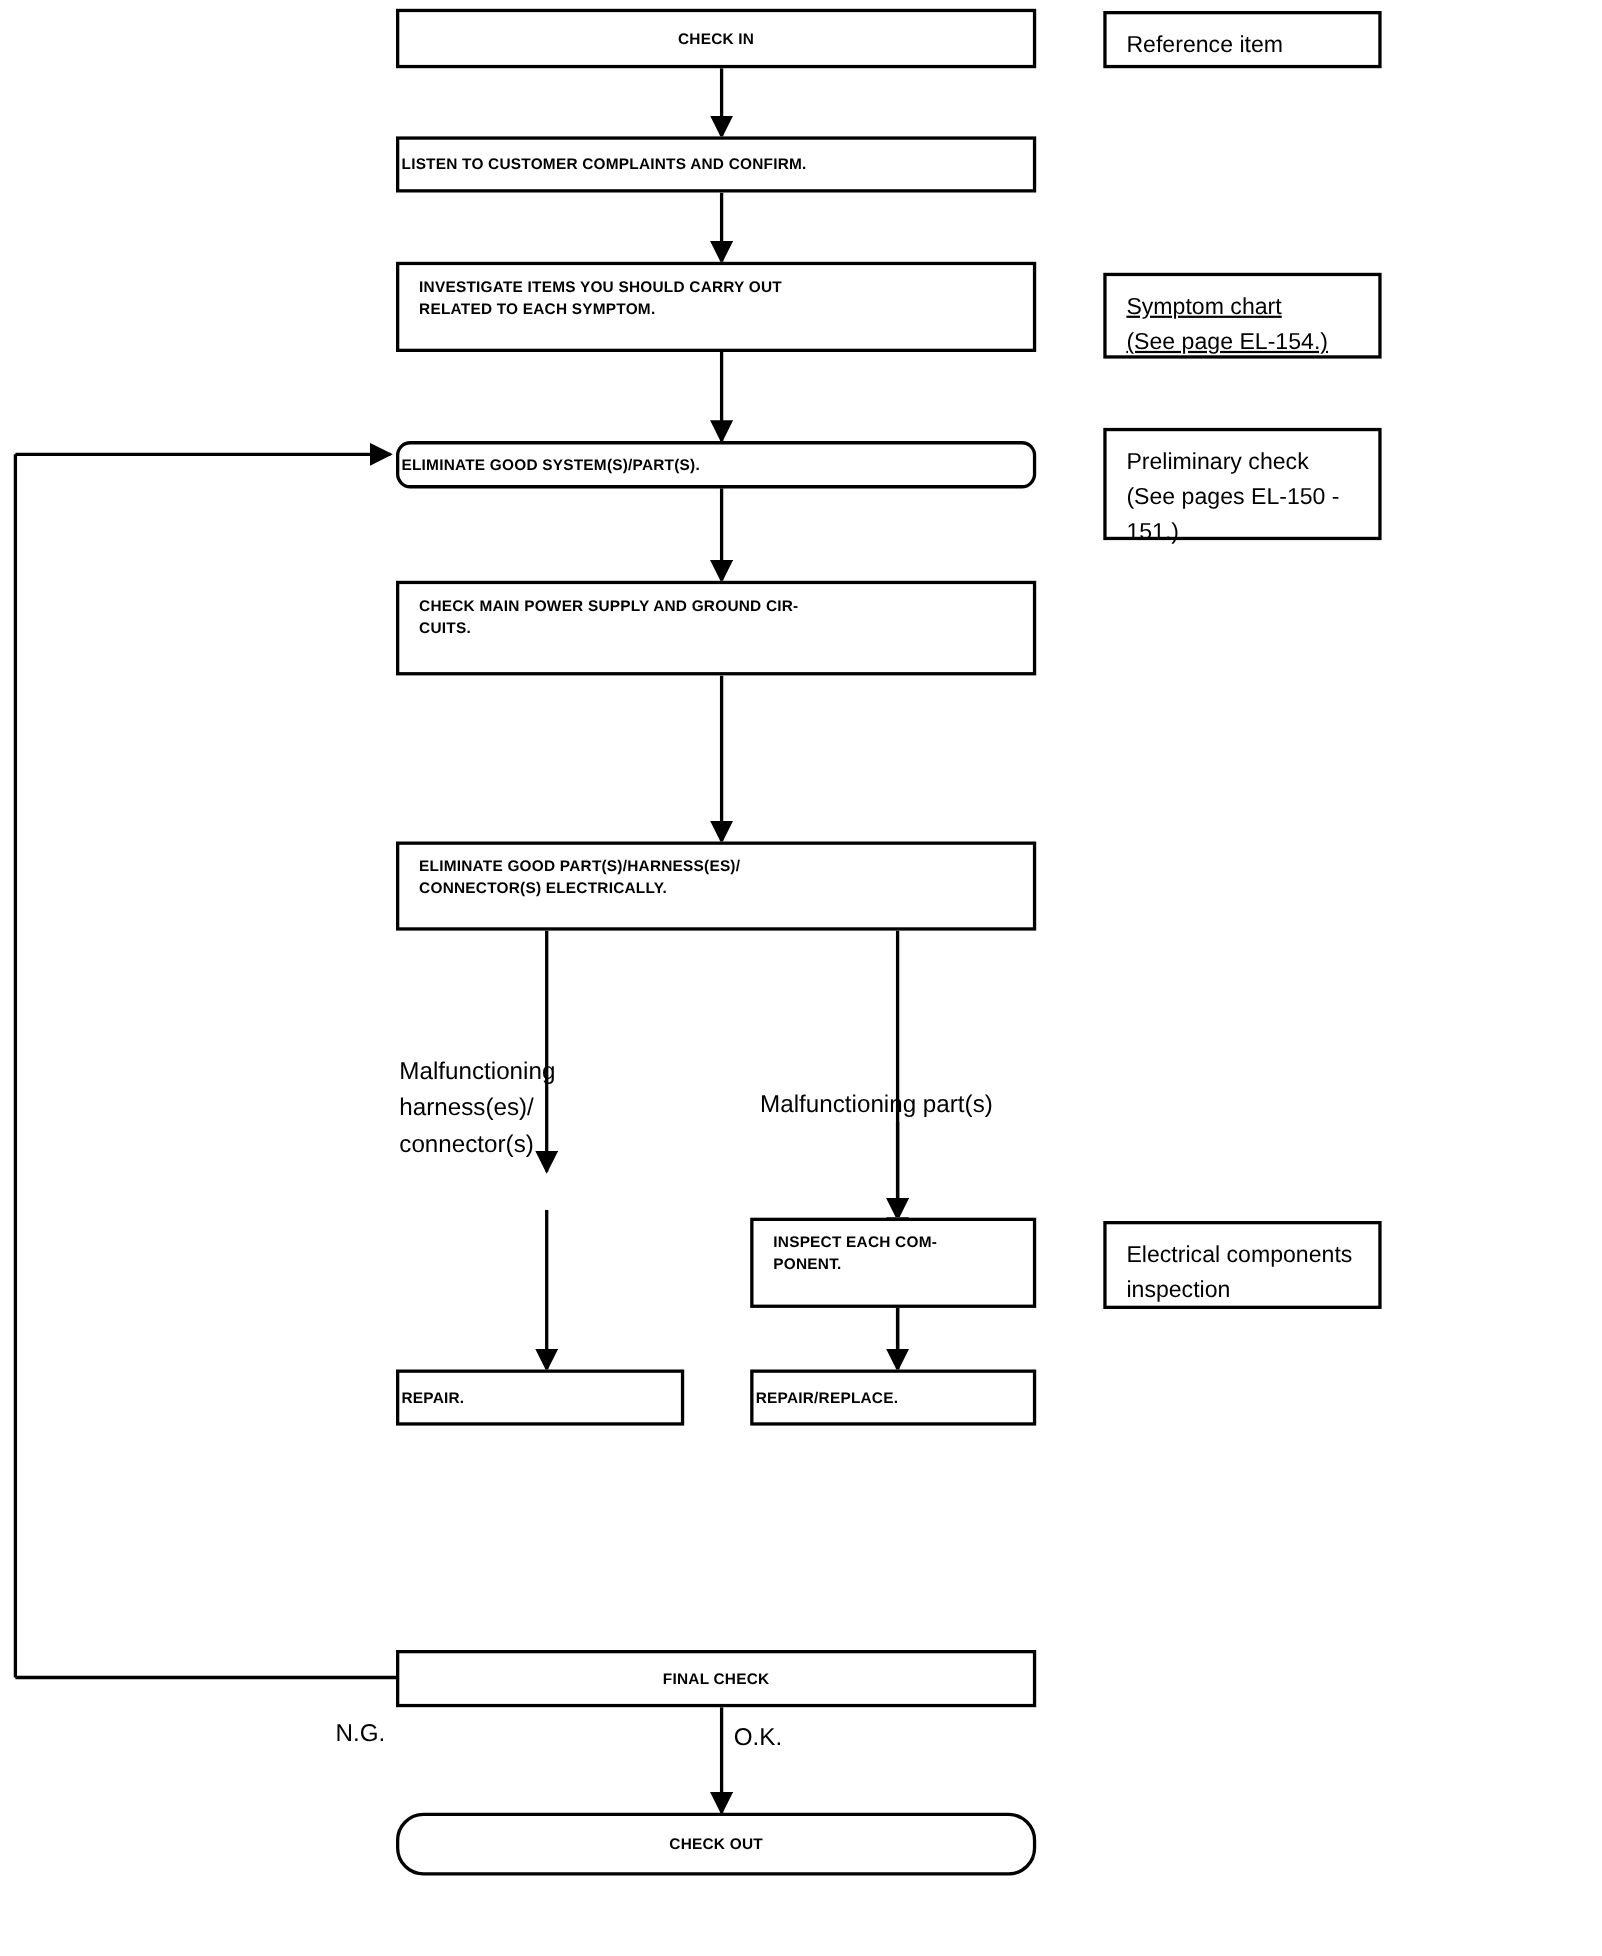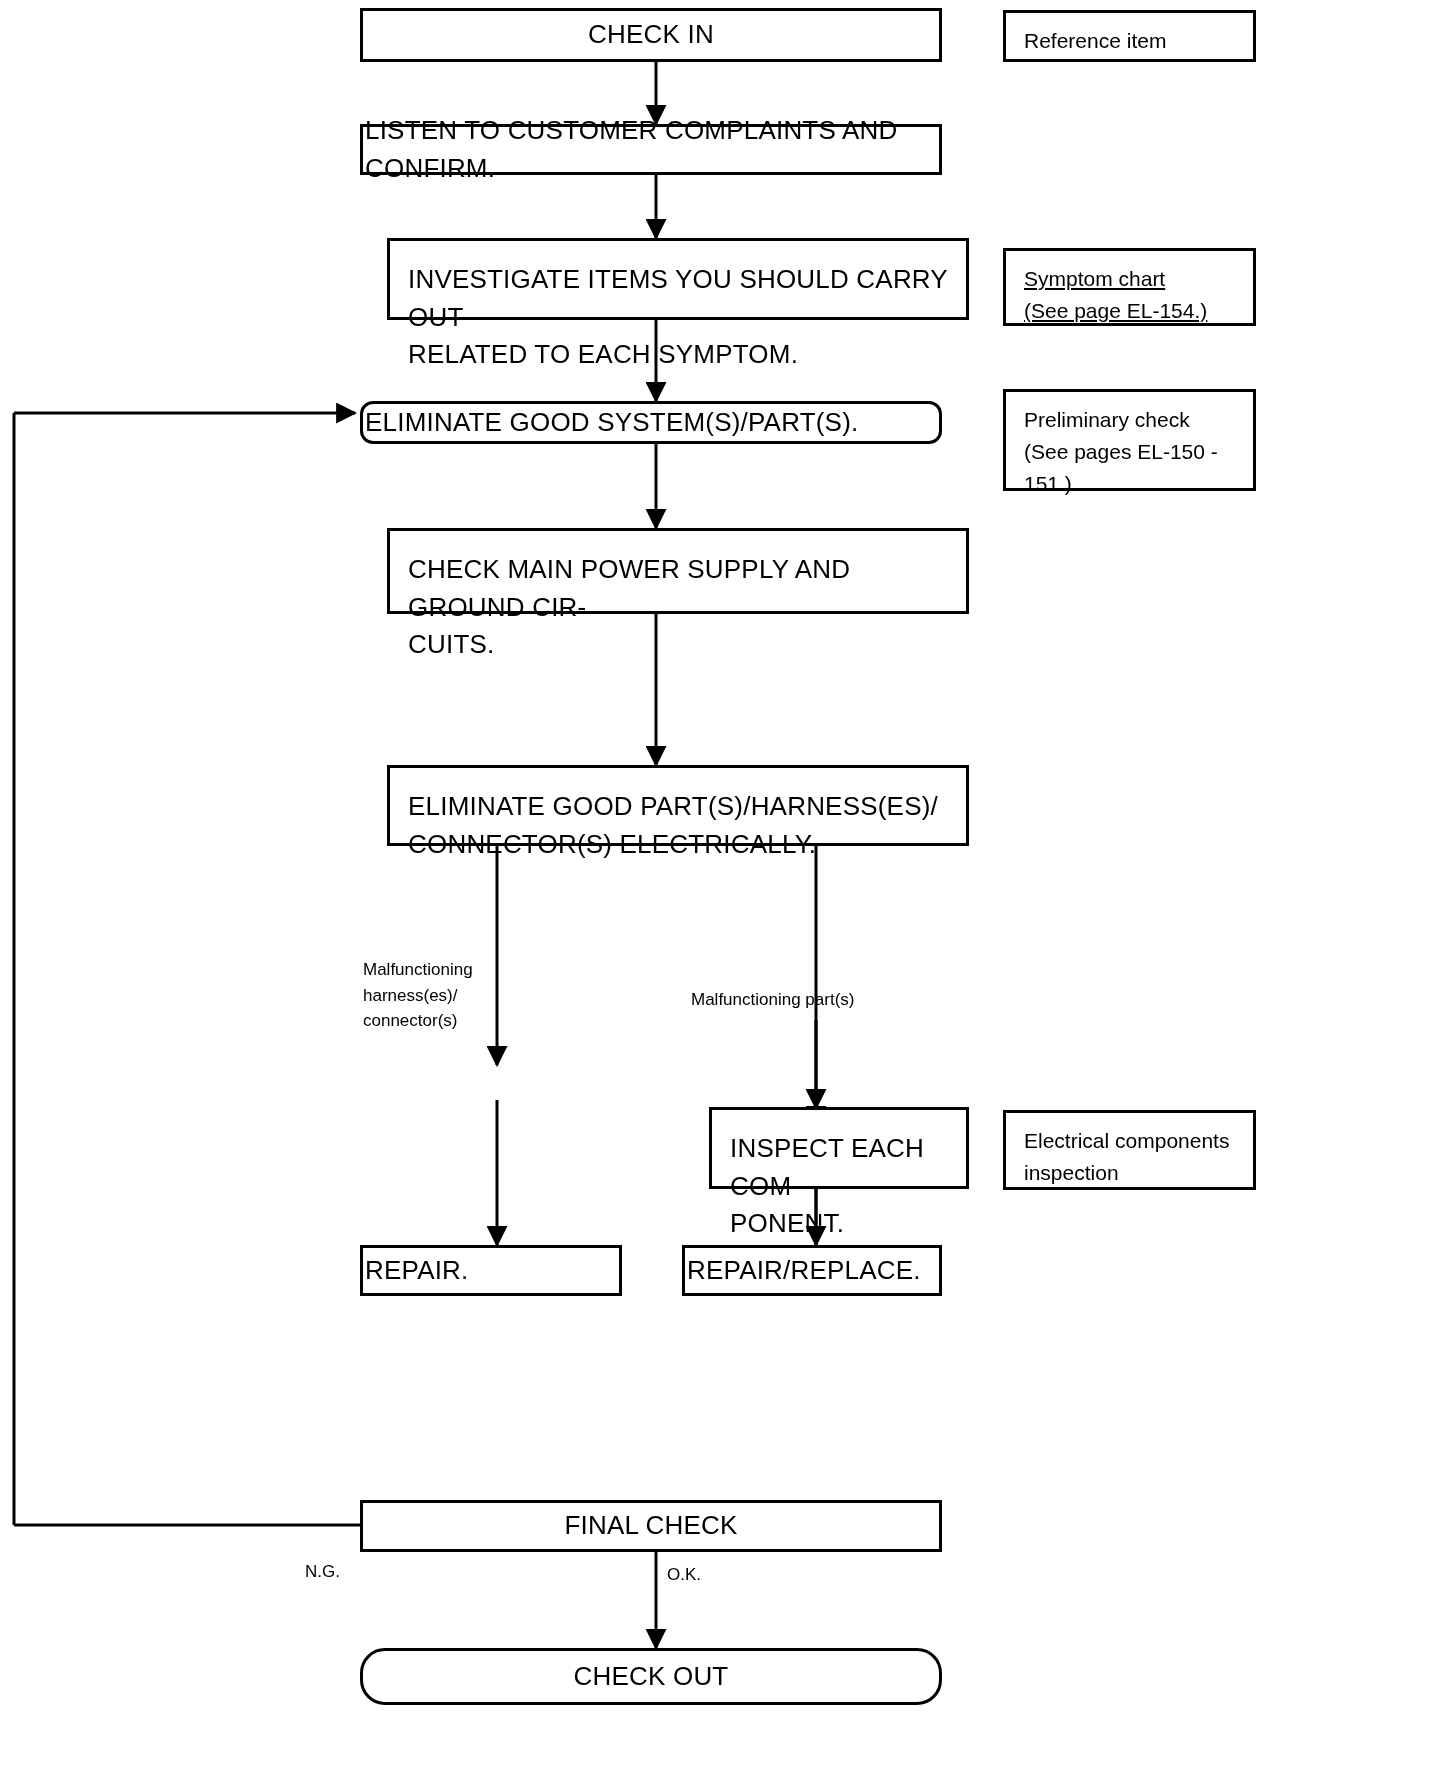--- a/index.html
+++ b/index.html
@@ -19,58 +19,58 @@
     position: absolute;
     left: 0; top: 0;
     width: 1456px;
     height: 1778px;
   }
   .node {
     position: absolute;
     box-sizing: border-box;
     border: 3px solid #000;
     background: #fff;
-    font-size: 26px;
+    font-size: 14px;
     line-height: 1.45;
     letter-spacing: 0.2px;
     z-index: 3;
+    font-weight: bold;
   }
   .node.center {
     display: flex;
     align-items: center;
     justify-content: center;
     text-align: center;
   }
   .node.left {
     display: flex;
     align-items: center;
     justify-content: flex-start;
     text-align: left;
     padding-left: 2px;
   }
   .node.tl {
     display: block;
     text-align: left;
-    padding: 20px 0 0 18px;
-    margin-left: 27px;
+    padding: 9px 0 0 18px;
   }
   .refbox {
     position: absolute;
     box-sizing: border-box;
     border: 3px solid #000;
     background: #fff;
     font-size: 21px;
     line-height: 1.52;
     padding: 12px 0 11px 18px;
     text-align: left;
     z-index: 3;
   }
   .plain-label {
     position: absolute;
-    font-size: 17px;
+    font-size: 22px;
     line-height: 1.5;
     text-align: left;
     white-space: pre-line;
     z-index: 4;
     background: transparent;
   }
   svg#wires {
     position: absolute;
     left: 0; top: 0;
     width: 1456px;

